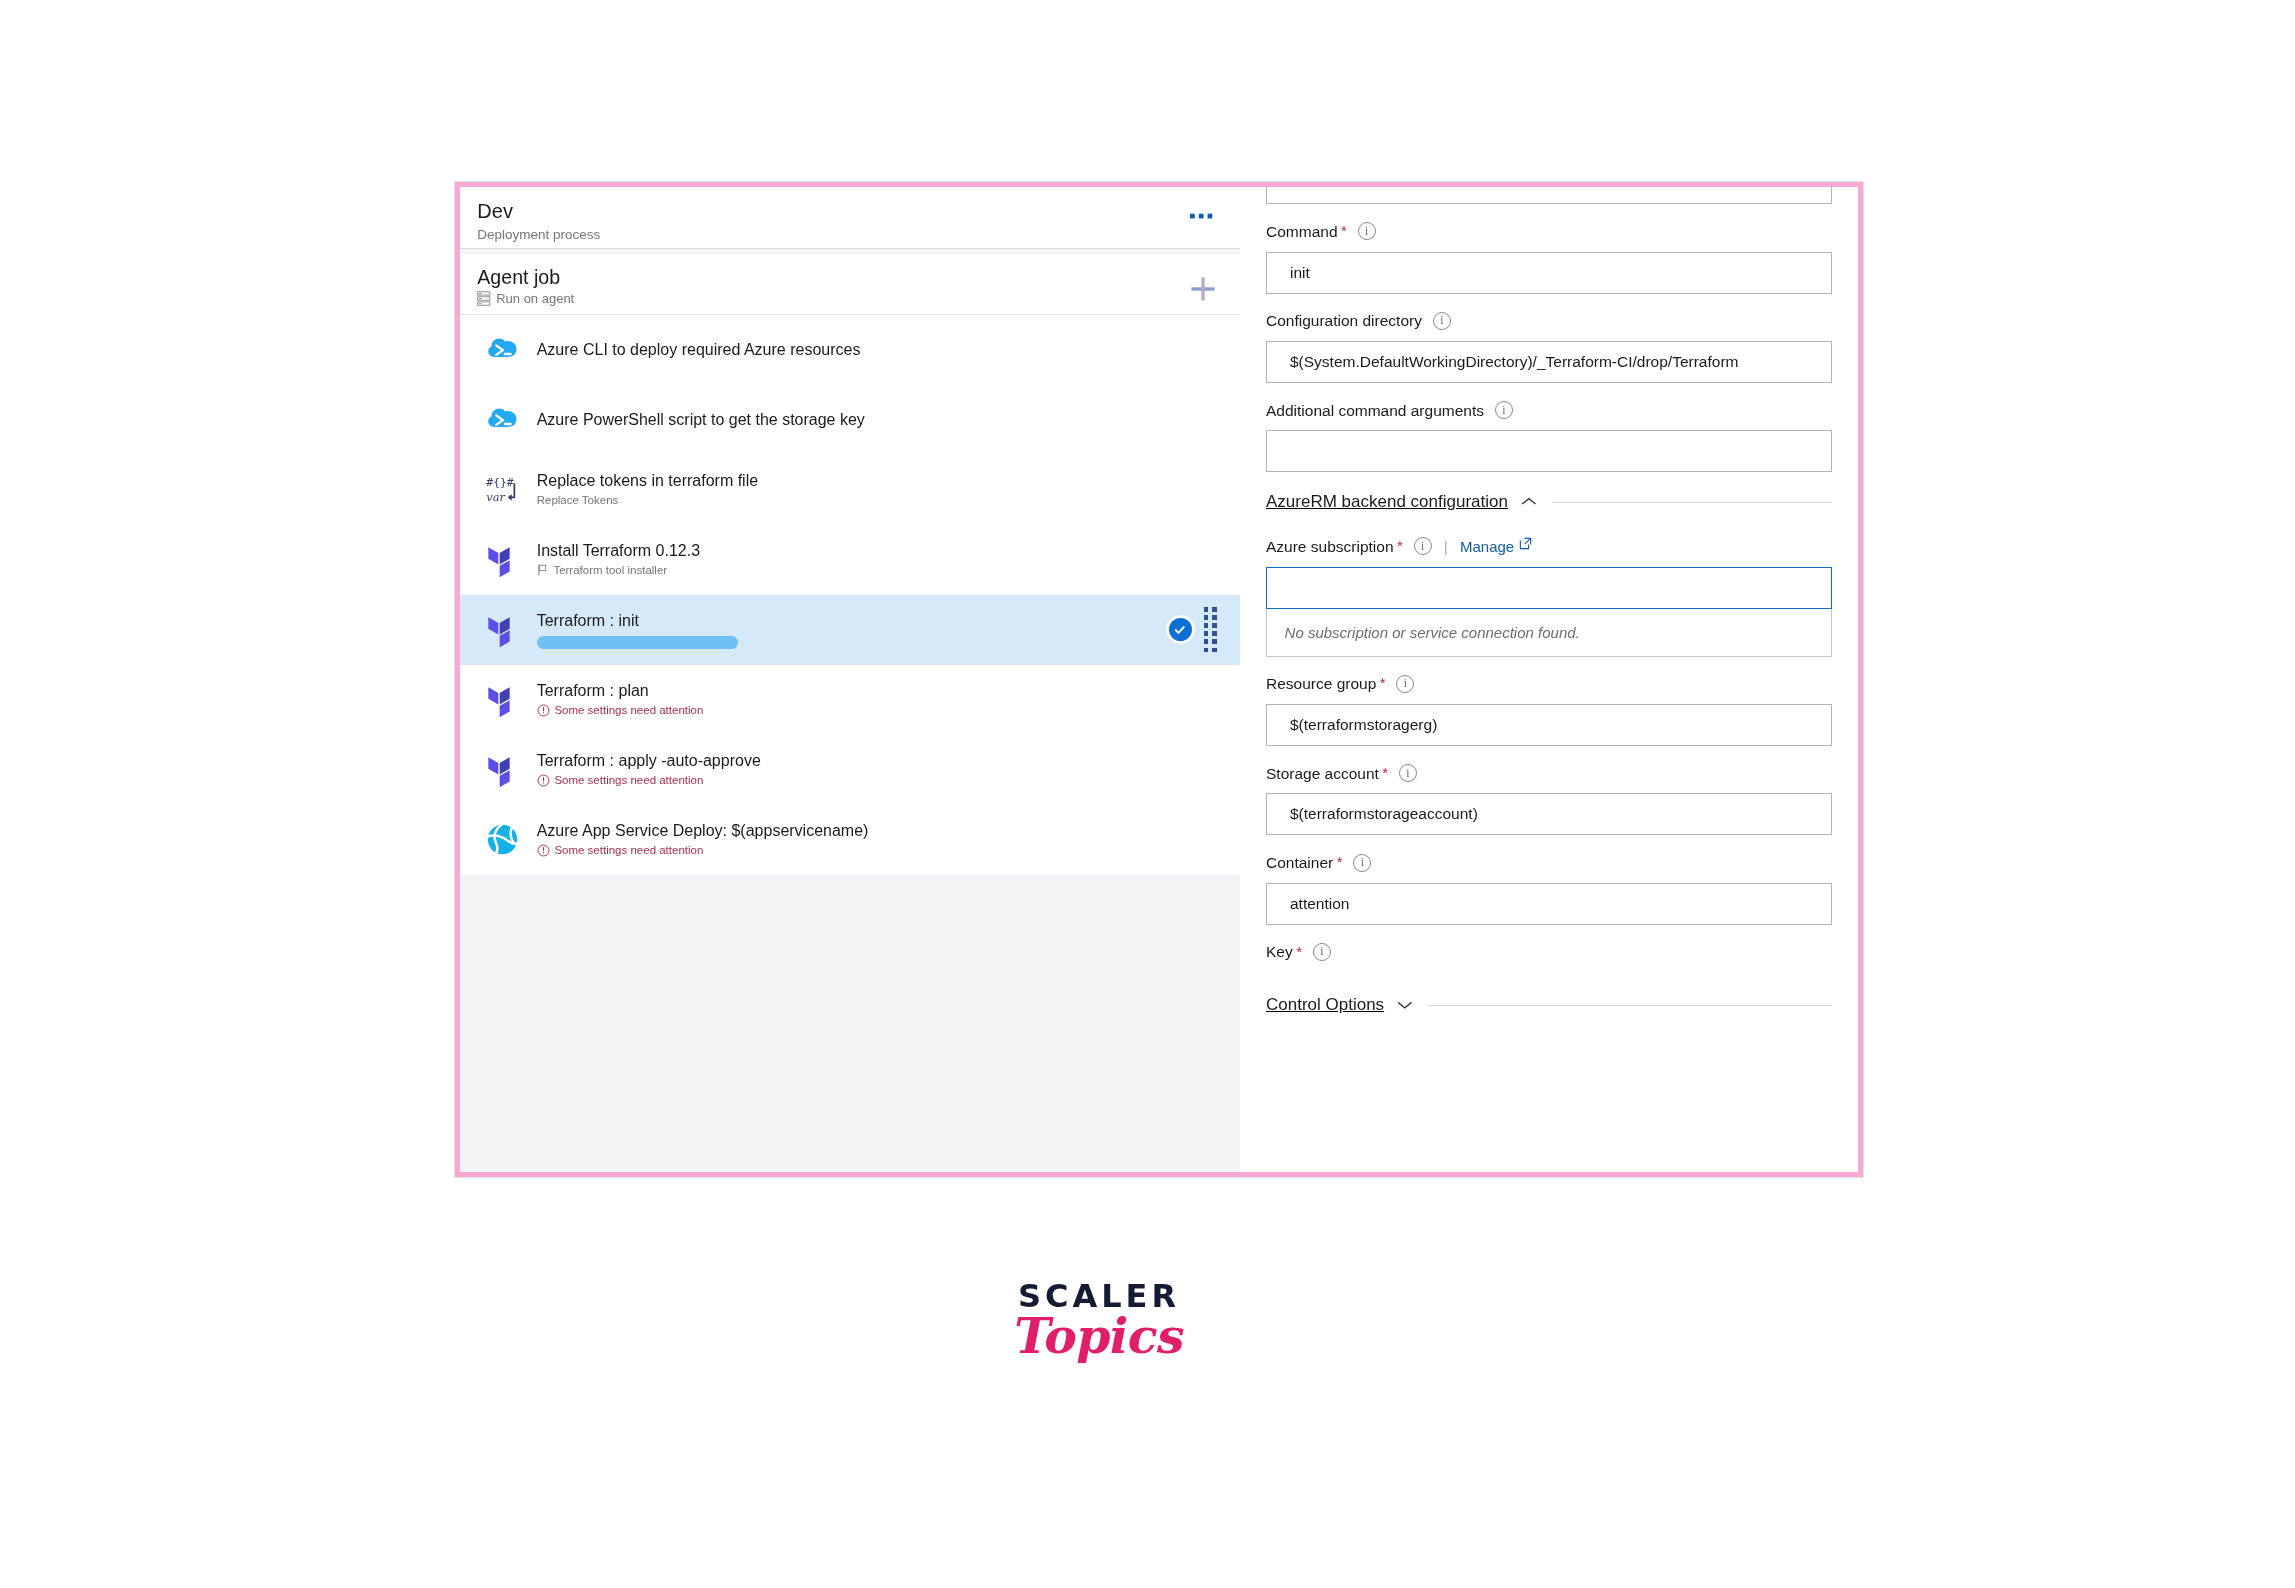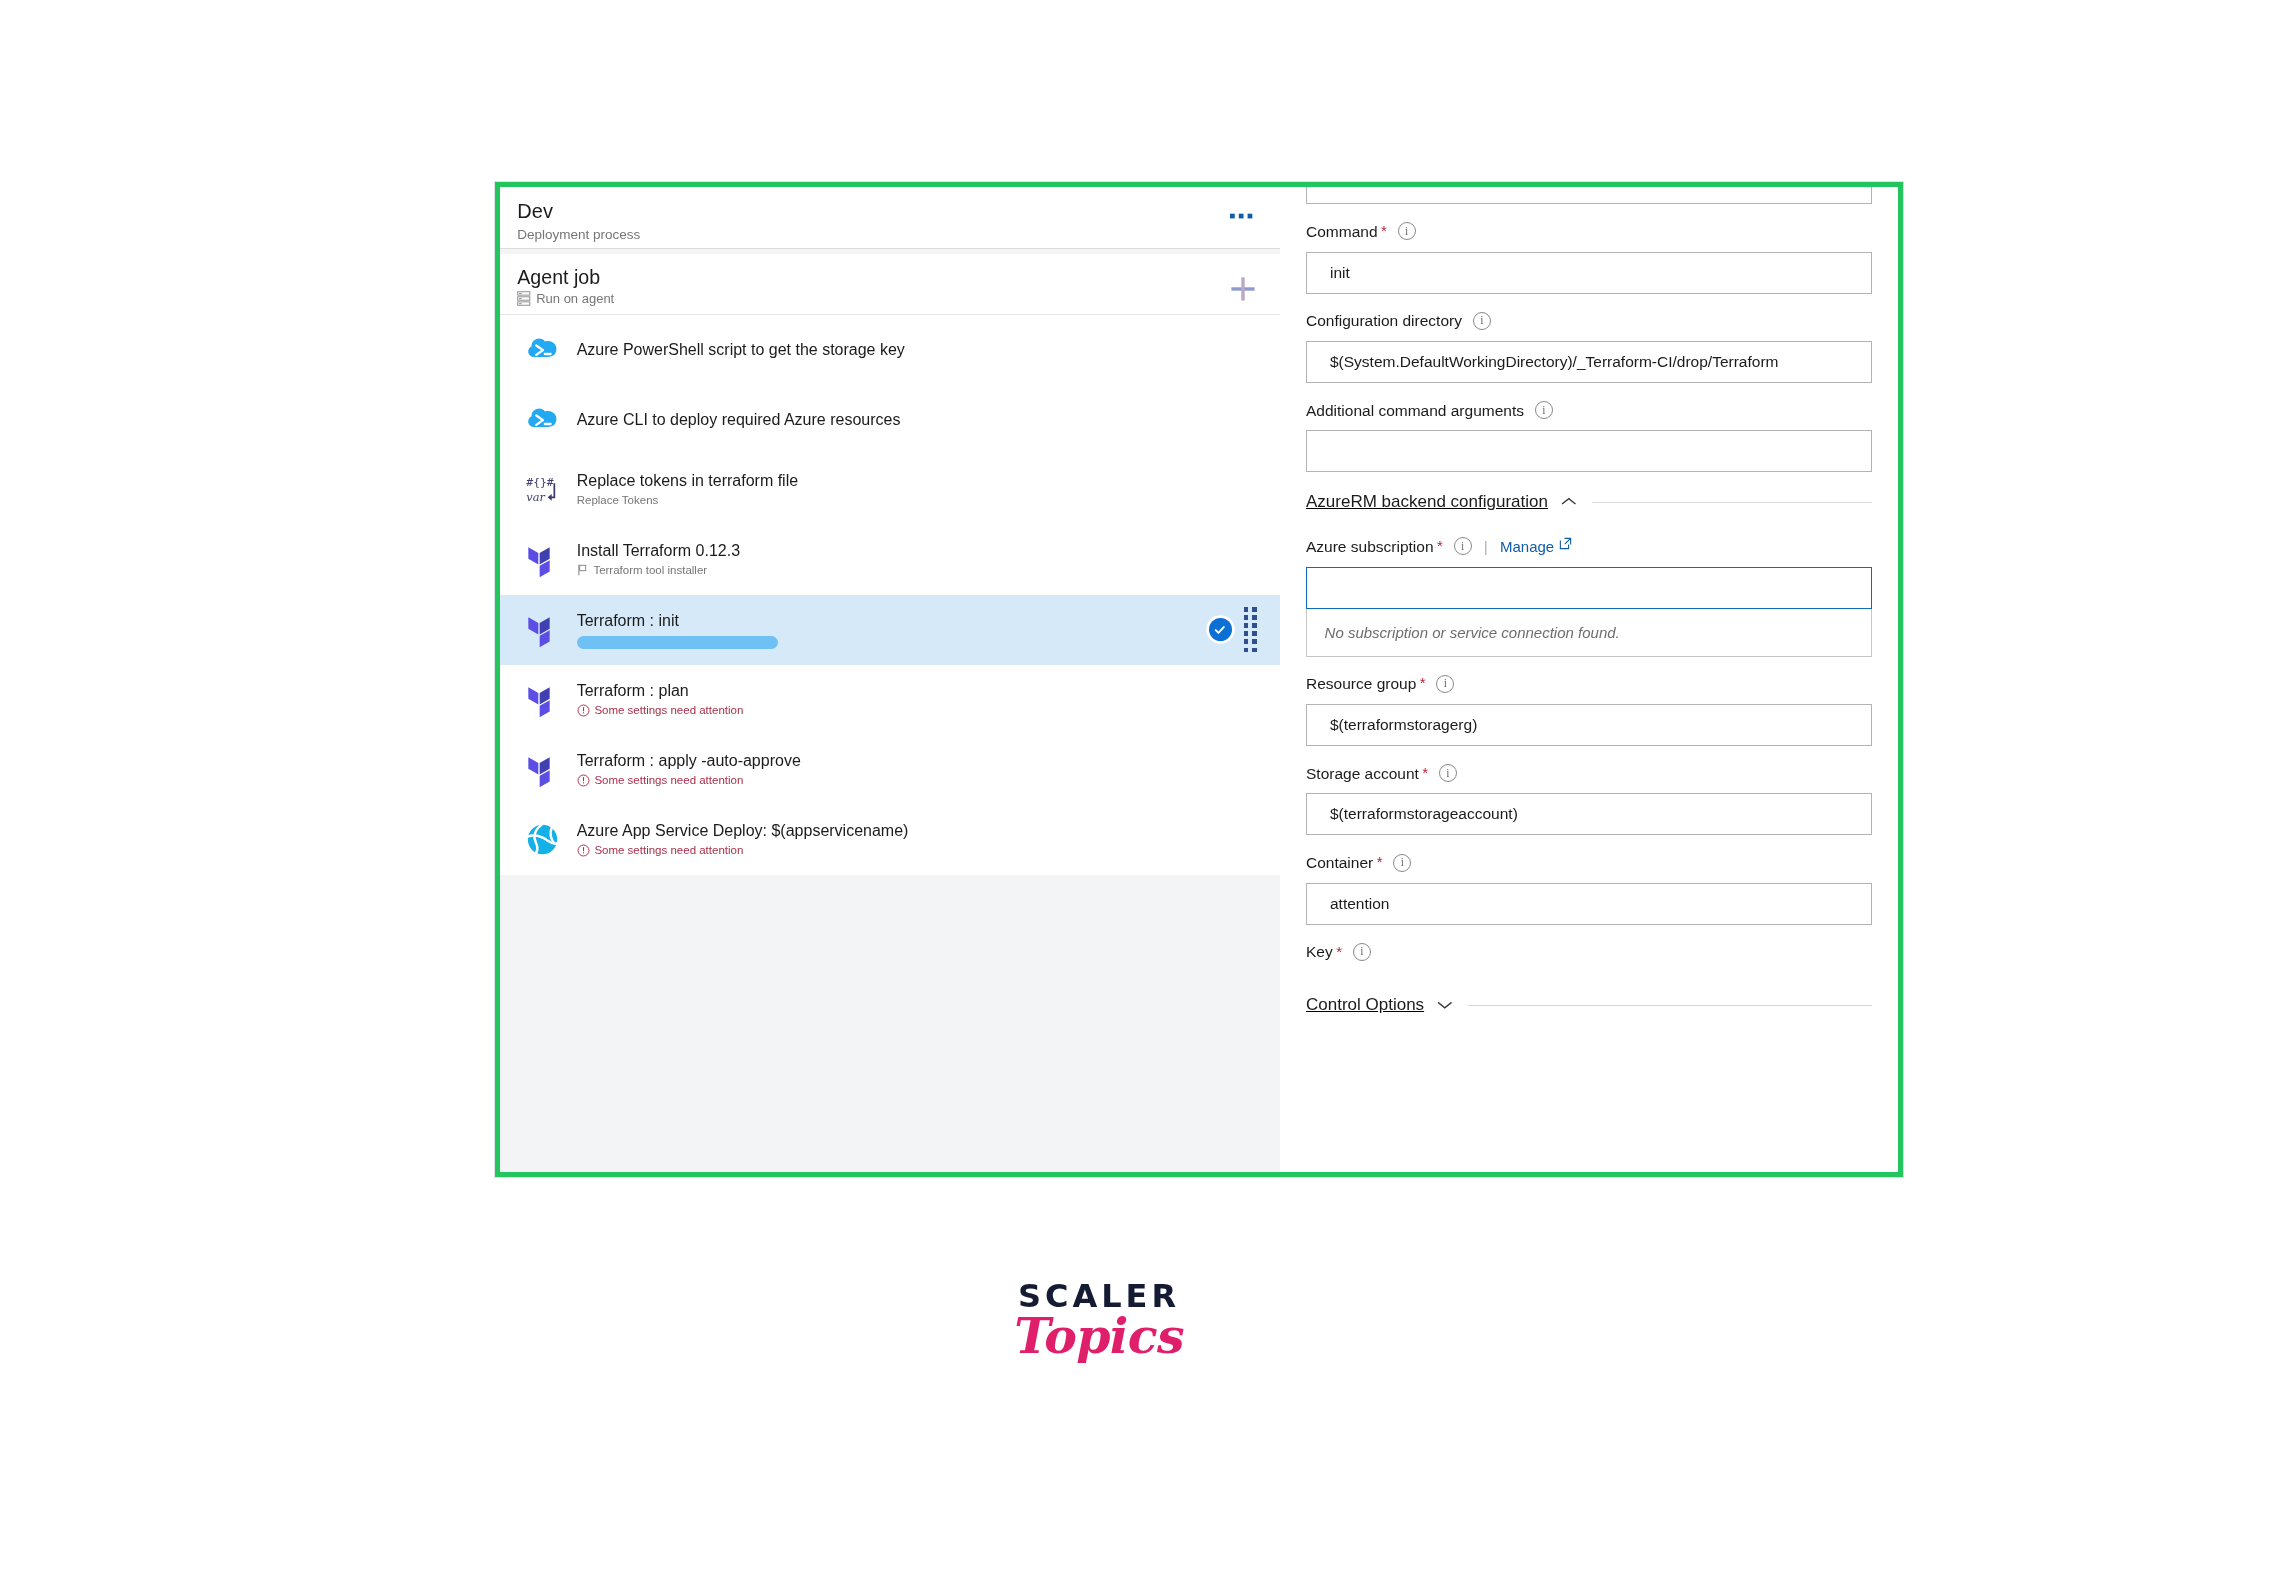--- a/index.html
+++ b/index.html
@@ -6,25 +6,24 @@
   body{
     width:2295px;height:1589px;background:#ffffff;
     font-family:"Liberation Sans", sans-serif;
     -webkit-font-smoothing:antialiased;
     overflow:hidden;position:relative;
   }
 
   
   #app-frame{
     position:absolute;left:454px;top:181px;width:1410px;height:997px;
-    background:#22c55e;
+    background:#f9a8d4;
     border:0.7px solid #dde3e9;
     box-sizing:border-box;
     display:flex;
-    margin-left:40px;
   }
 
   
   #left-panel{
     width:785px;height:100%;box-sizing:border-box;
     padding:4.7px 0 4.7px 4.7px;
     display:flex;flex-direction:column;
   }
   #left-inner{background:#f3f4f5;flex:1;display:flex;flex-direction:column;min-height:0;}
 
@@ -202,34 +201,34 @@
 
         <div class="task-row">
           <div class="task-icon">
             <svg width="34" height="31" viewBox="0 0 50 46">
               <path d="M12 34 C2 34 0 22 8 18 C8 7 22 3 28 11 C40 8 48 18 44 27 C42 33 36 34 30 34 Z" fill="#23a9f2"></path>
               <path d="M15 17 L25 24 L15 31" fill="none" stroke="#ffffff" stroke-width="3.4" stroke-linecap="round" stroke-linejoin="round"></path>
               <rect x="26" y="28" width="12" height="3.4" rx="1.6" fill="#ffffff"></rect>
             </svg>
           </div>
           <div class="task-text">
-            <div class="task-name">Azure PowerShell script to get the storage key</div>
+            <div class="task-name">Azure CLI to deploy required Azure resources</div>
           </div>
         </div>
 
         <div class="task-row">
           <div class="task-icon">
             <svg width="34" height="31" viewBox="0 0 50 46">
               <path d="M12 34 C2 34 0 22 8 18 C8 7 22 3 28 11 C40 8 48 18 44 27 C42 33 36 34 30 34 Z" fill="#23a9f2"></path>
               <path d="M15 17 L25 24 L15 31" fill="none" stroke="#ffffff" stroke-width="3.4" stroke-linecap="round" stroke-linejoin="round"></path>
               <rect x="26" y="28" width="12" height="3.4" rx="1.6" fill="#ffffff"></rect>
             </svg>
           </div>
           <div class="task-text">
-            <div class="task-name">Azure CLI to deploy required Azure resources</div>
+            <div class="task-name">Azure PowerShell script to get the storage key</div>
           </div>
         </div>
 
         <div class="task-row">
           <div class="task-icon">
             <svg width="36" height="34" viewBox="0 0 54 50">
               <text x="2" y="19" font-family="DejaVu Sans Mono, monospace" font-size="17" fill="#3b3b6d">#{}#</text>
               <text x="2" y="41" font-family="DejaVu Serif, serif" font-style="italic" font-size="17" fill="#3b3b6d">var</text>
               <path d="M44 15 L44 36 L36 36" fill="none" stroke="#3b3b6d" stroke-width="2.6"></path>
               <path d="M40 31 L34 36 L40 41 Z" fill="#3b3b6d"></path>

